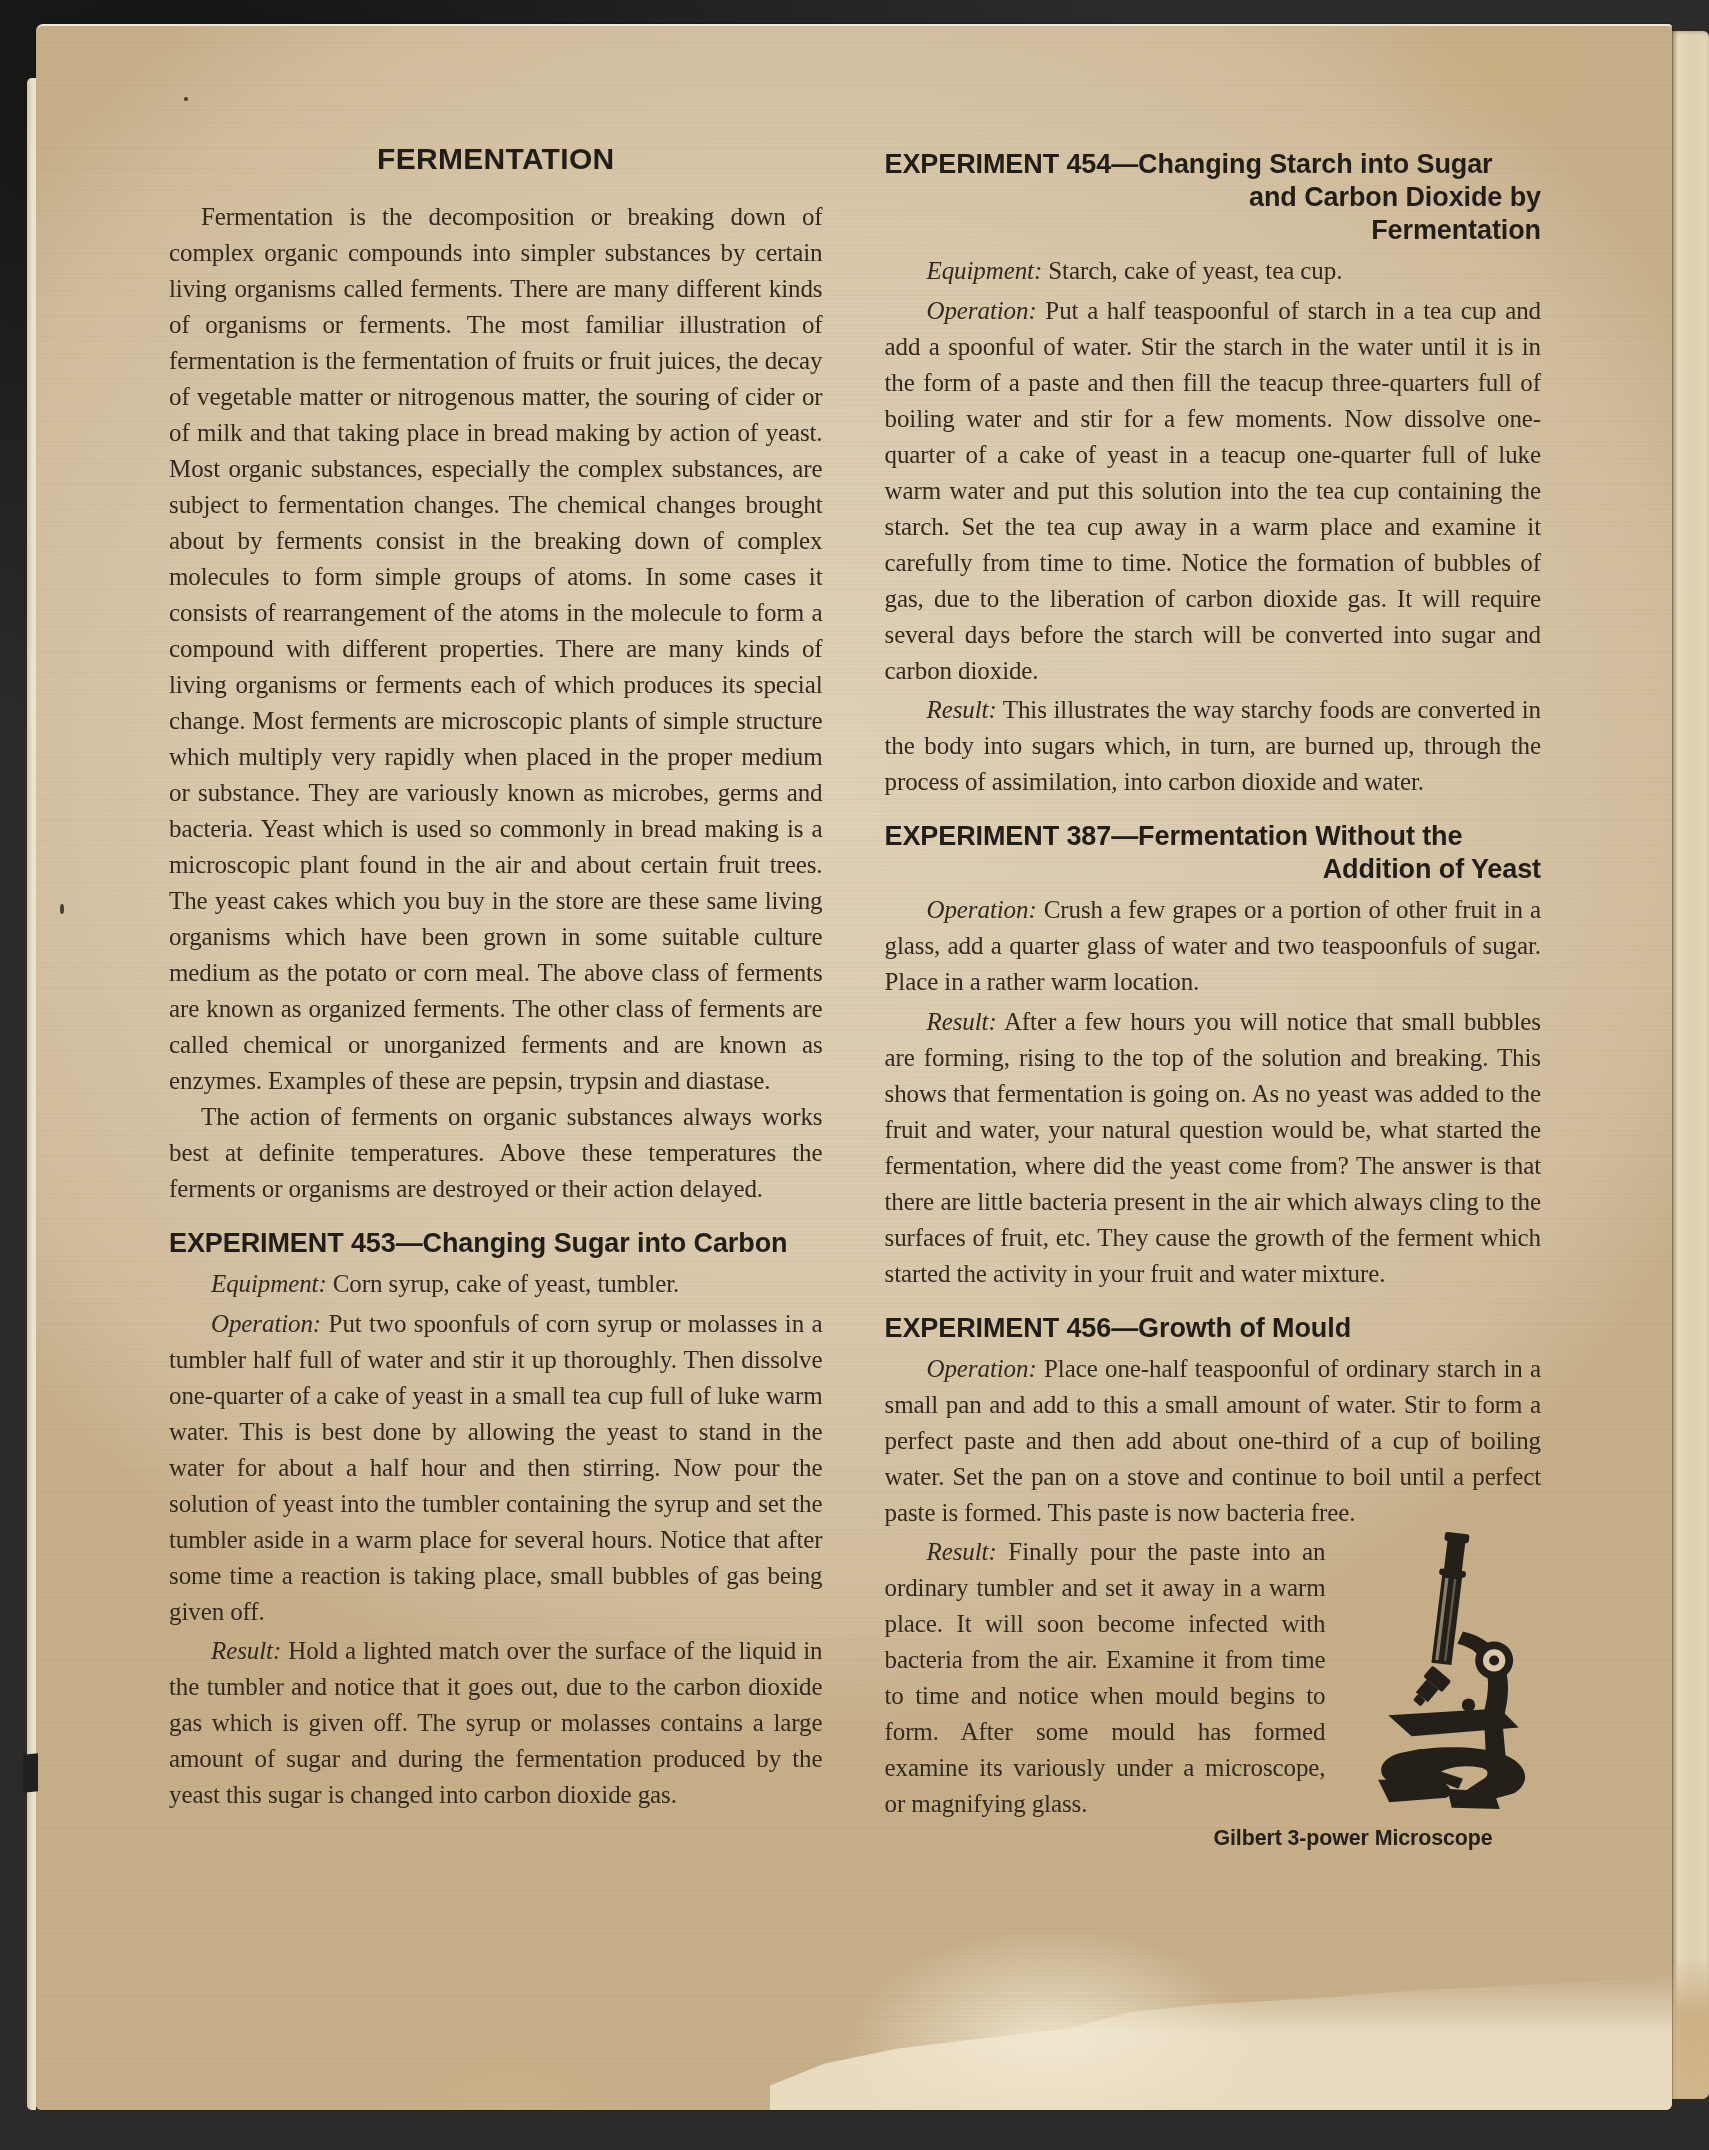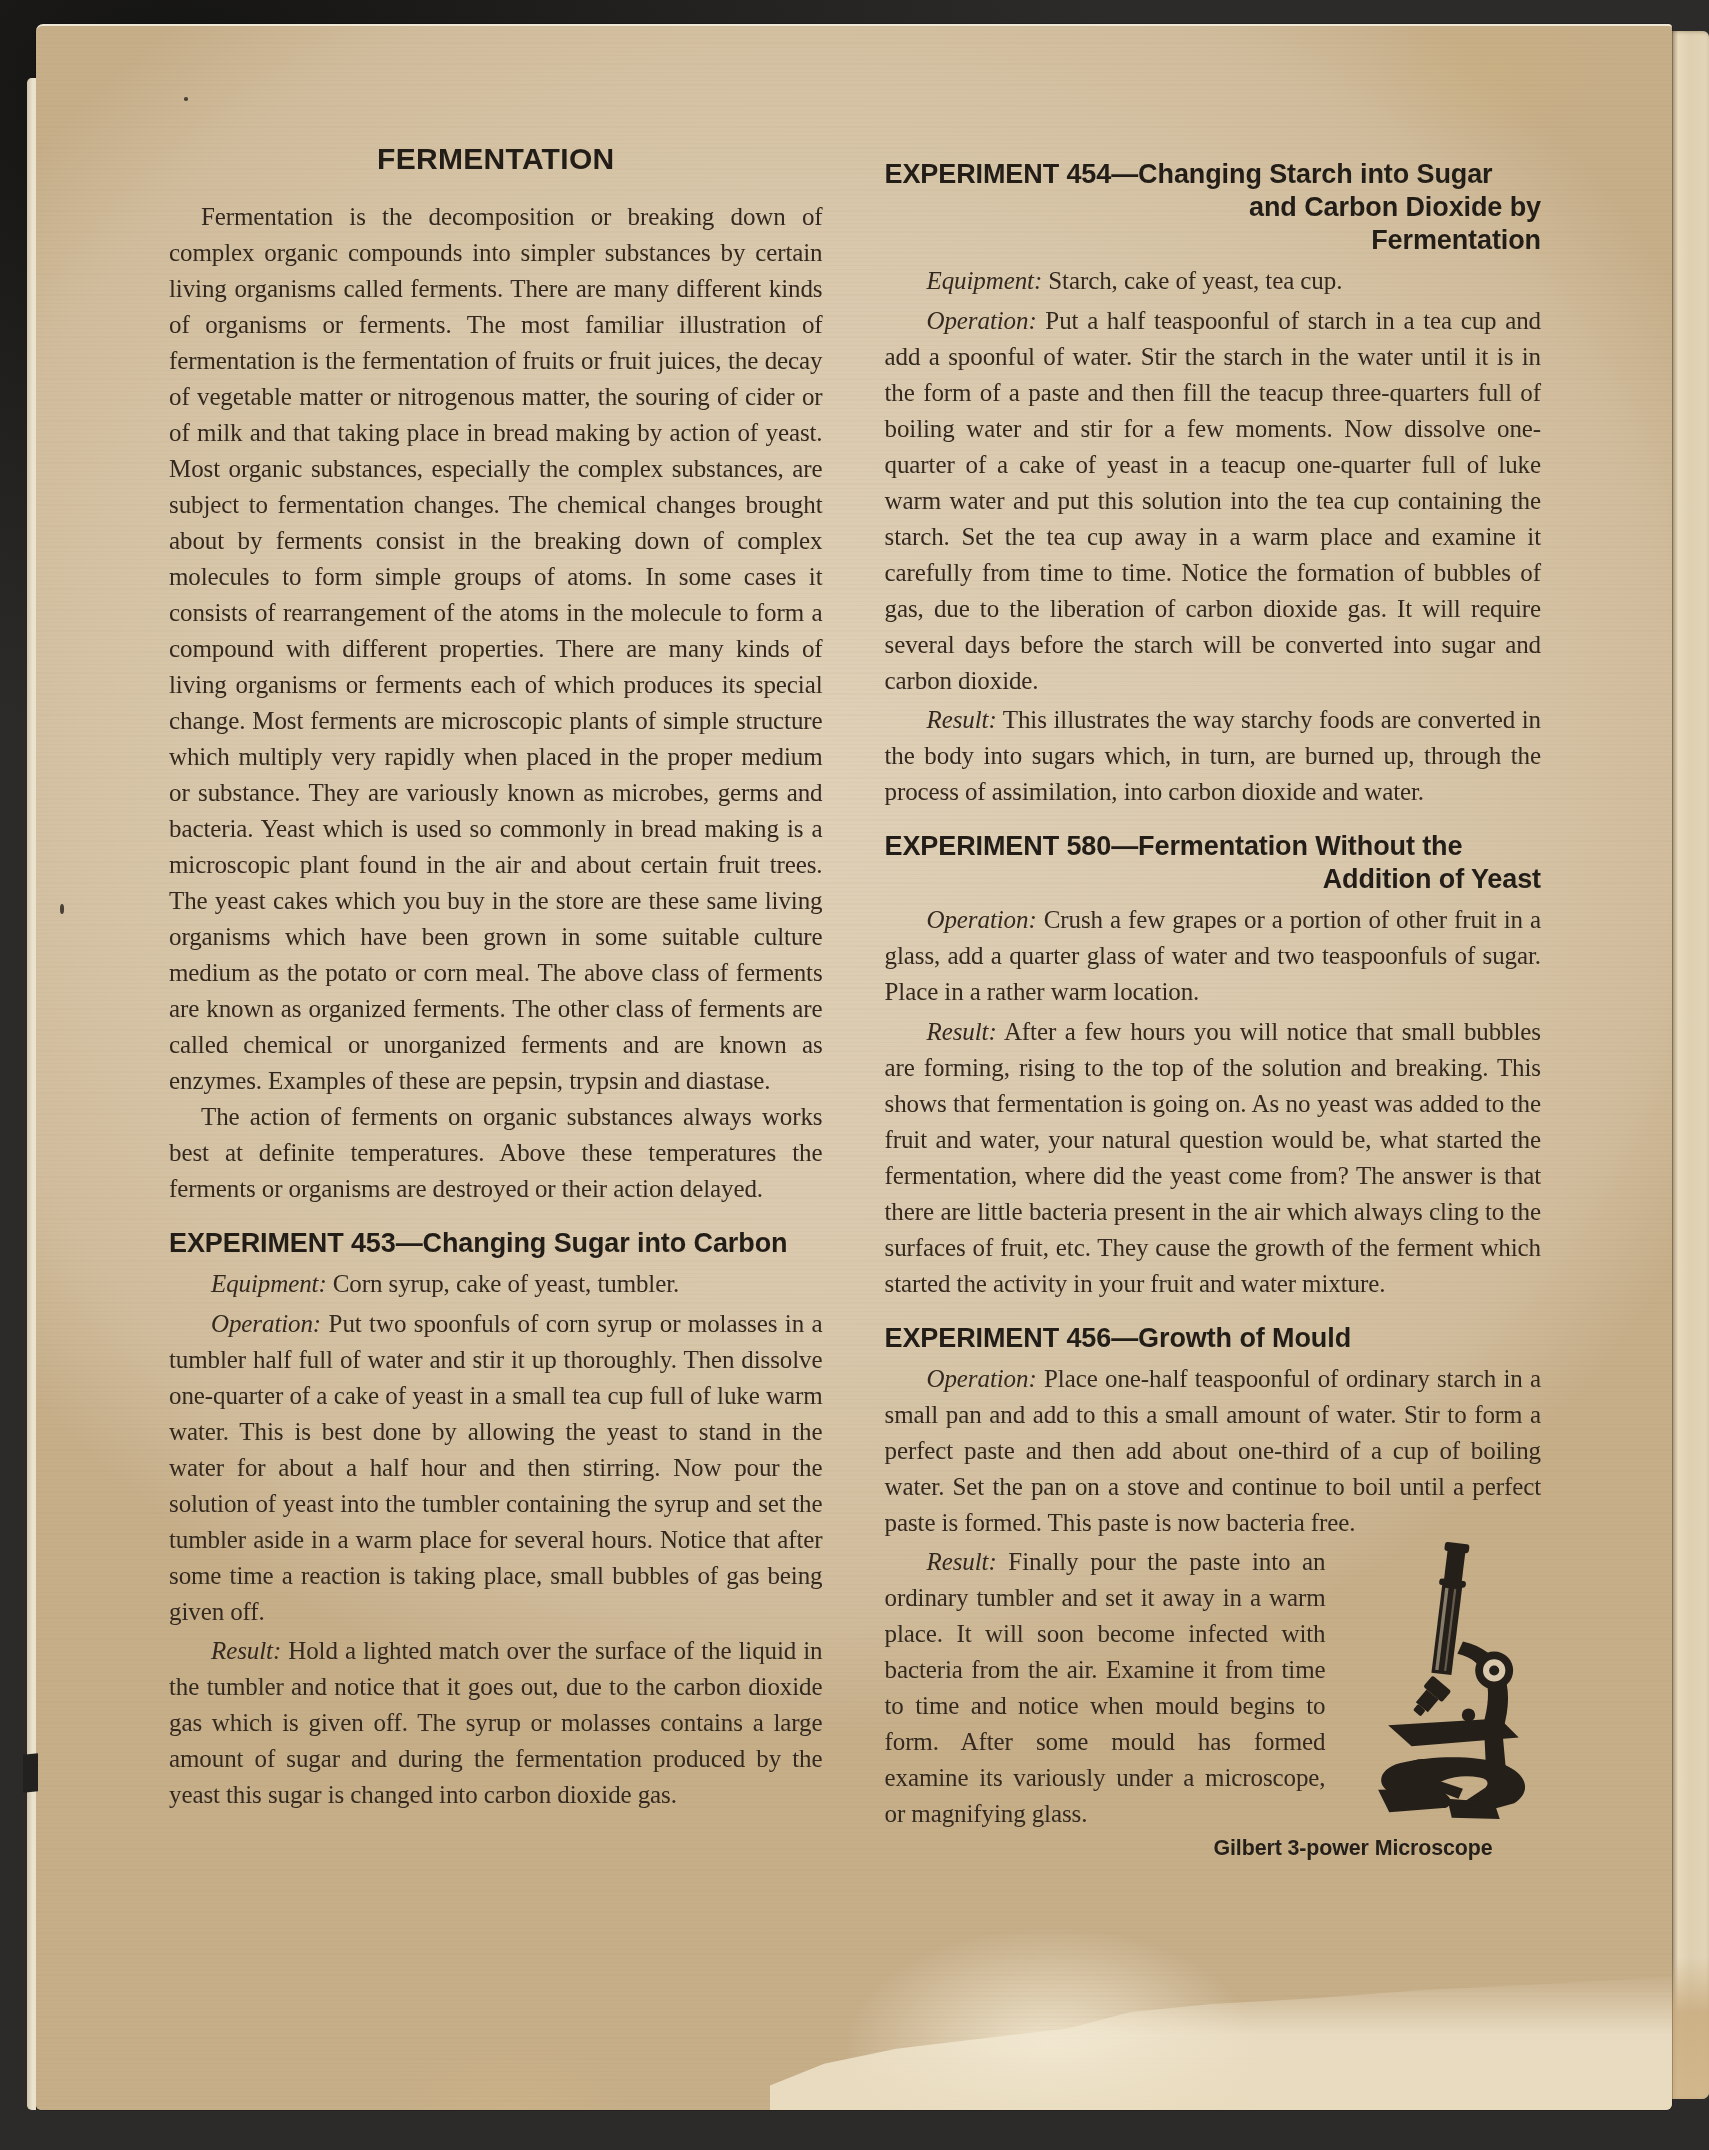--- a/index.html
+++ b/index.html
@@ -119,31 +119,31 @@
 
         <h2 class="exp-heading">
           <div>EXPERIMENT 453—Changing Sugar into Carbon</div>
         </h2>
         <p class="lead"><span class="lab">Equipment:</span> <span>Corn syrup, cake of yeast, tumbler.</span></p>
         <p class="lead"><span class="lab">Operation:</span> <span>Put two spoonfuls of corn syrup or molasses in a tumbler half full of water and stir it up thoroughly. Then dissolve one-quarter of a cake of yeast in a small tea cup full of luke warm water. This is best done by allowing the yeast to stand in the water for about a half hour and then stirring. Now pour the solution of yeast into the tumbler containing the syrup and set the tumbler aside in a warm place for several hours. Notice that after some time a reaction is taking place, small bubbles of gas being given off.</span></p>
         <p class="lead"><span class="lab">Result:</span> <span>Hold a lighted match over the surface of the liquid in the tumbler and notice that it goes out, due to the carbon dioxide gas which is given off. The syrup or molasses contains a large amount of sugar and during the fermentation produced by the yeast this sugar is changed into carbon dioxide gas.</span></p>
       </div>
 
       <div class="col right">
-        <h2 class="exp-heading" style="margin-top:16px">
+        <h2 class="exp-heading" style="margin-top:6px">
           <div>EXPERIMENT 454—Changing Starch into Sugar</div>
           <div class="cont">and Carbon Dioxide by</div>
           <div class="cont">Fermentation</div>
         </h2>
         <p class="lead"><span class="lab">Equipment:</span> <span>Starch, cake of yeast, tea cup.</span></p>
         <p class="lead"><span class="lab">Operation:</span> <span>Put a half teaspoonful of starch in a tea cup and add a spoonful of water. Stir the starch in the water until it is in the form of a paste and then fill the teacup three-quarters full of boiling water and stir for a few moments. Now dissolve one-quarter of a cake of yeast in a teacup one-quarter full of luke warm water and put this solution into the tea cup containing the starch. Set the tea cup away in a warm place and examine it carefully from time to time. Notice the formation of bubbles of gas, due to the liberation of carbon dioxide gas. It will require several days before the starch will be converted into sugar and carbon dioxide.</span></p>
         <p class="lead"><span class="lab">Result:</span> <span>This illustrates the way starchy foods are converted in the body into sugars which, in turn, are burned up, through the process of assimilation, into carbon dioxide and water.</span></p>
 
         <h2 class="exp-heading">
-          <div>EXPERIMENT 580—Fermentation Without the</div>
+          <div>EXPERIMENT 387—Fermentation Without the</div>
           <div class="cont">Addition of Yeast</div>
         </h2>
         <p class="lead"><span class="lab">Operation:</span> <span>Crush a few grapes or a portion of other fruit in a glass, add a quarter glass of water and two teaspoonfuls of sugar. Place in a rather warm location.</span></p>
         <p class="lead"><span class="lab">Result:</span> <span>After a few hours you will notice that small bubbles are forming, rising to the top of the solution and breaking. This shows that fermentation is going on. As no yeast was added to the fruit and water, your natural question would be, what started the fermentation, where did the yeast come from? The answer is that there are little bacteria present in the air which always cling to the surfaces of fruit, etc. They cause the growth of the ferment which started the activity in your fruit and water mixture.</span></p>
 
         <h2 class="exp-heading">
           <div>EXPERIMENT 456—Growth of Mould</div>
         </h2>
         <p class="lead"><span class="lab">Operation:</span> <span>Place one-half teaspoonful of ordinary starch in a small pan and add to this a small amount of water. Stir to form a perfect paste and then add about one-third of a cup of boiling water. Set the pan on a stove and continue to boil until a perfect paste is formed. This paste is now bacteria free.</span></p>
 

